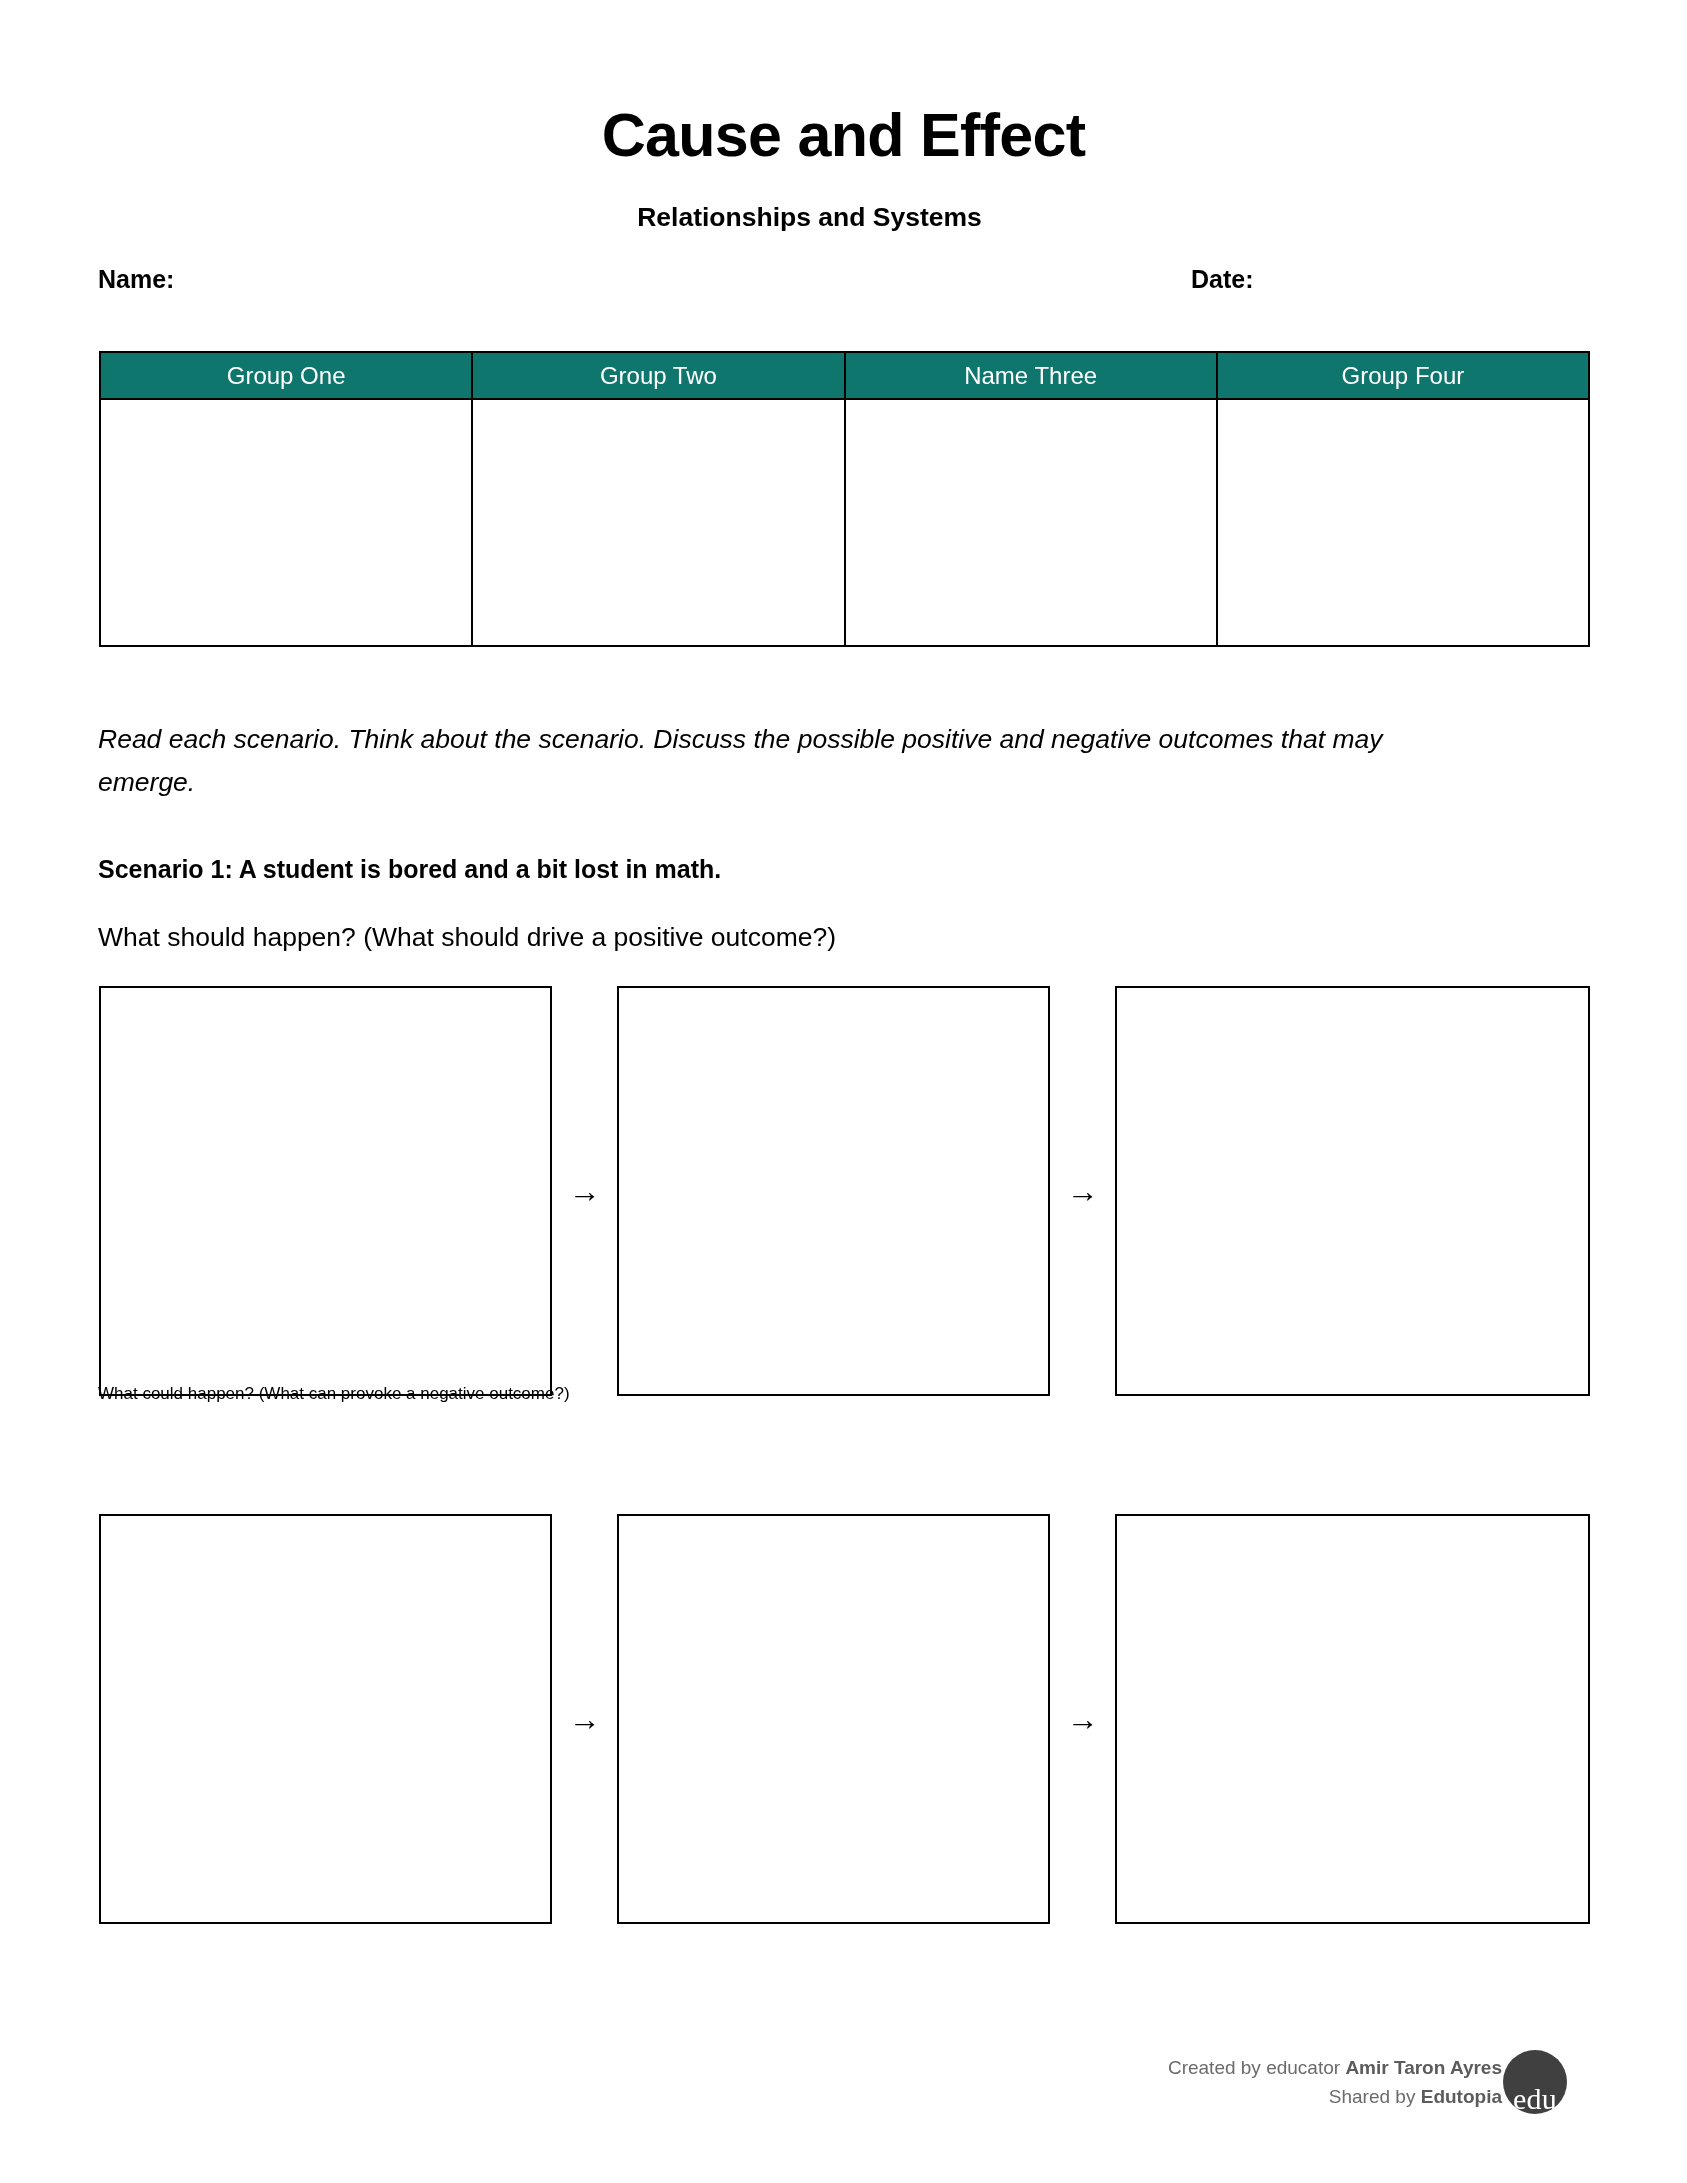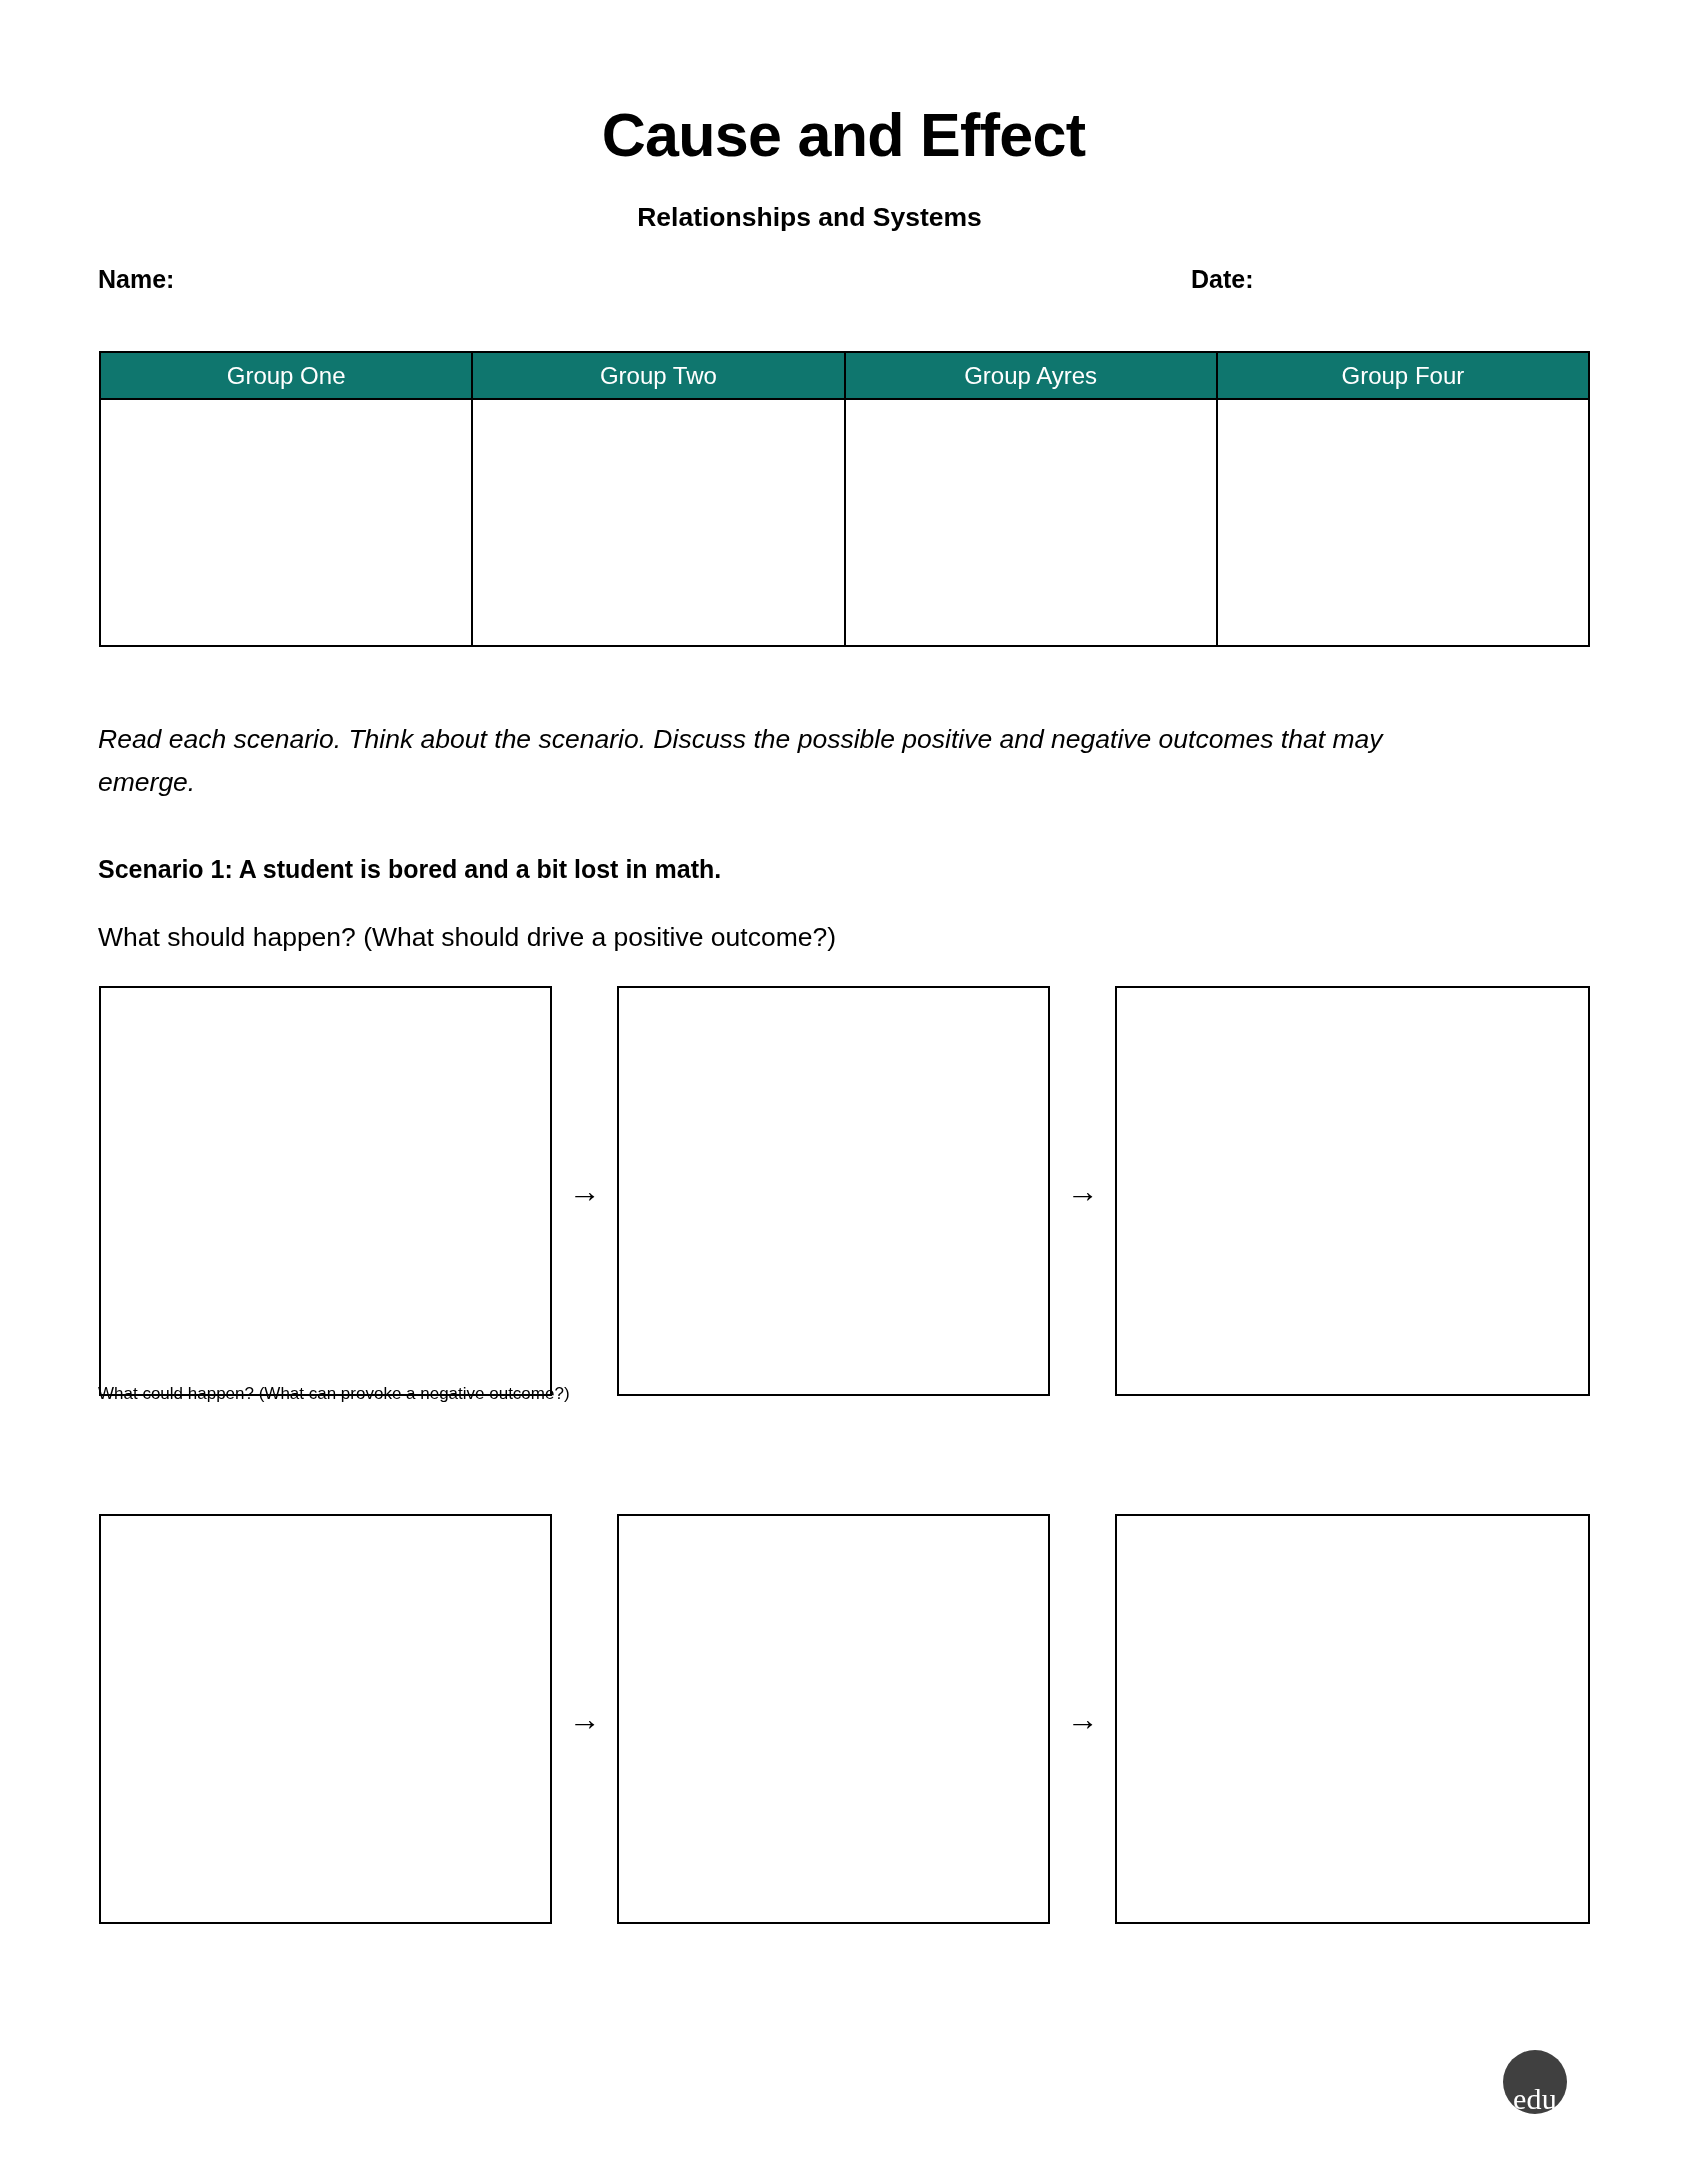--- a/index.html
+++ b/index.html
@@ -201,21 +201,21 @@
   <div class="subtitle">Relationships and Systems</div>
 
   <div class="name-label">Name:</div>
   <div class="date-label">Date:</div>
 
   <table class="group-table">
     <thead>
       <tr>
         <th>Group One</th>
         <th>Group Two</th>
-        <th>Group Ayres</th>
+        <th>Name Three</th>
         <th>Group Four</th>
       </tr>
     </thead>
     <tbody>
       <tr>
         <td></td>
         <td></td>
         <td></td>
         <td></td>
       </tr>
@@ -240,19 +240,23 @@
 
   <div class="flow-row negative">
     <div class="flow-box b1"></div>
     <div class="flow-arrow">→</div>
     <div class="flow-box b2"></div>
     <div class="flow-arrow">→</div>
     <div class="flow-box b3"></div>
   </div>
 
   <div class="footer">
+    <div class="footer-text">
+      <div><span>Created by educator </span><b>Amir Taron Ayres</b></div>
+      <div><span>Shared by </span><b>Edutopia</b></div>
+    </div>
     <div class="edu-logo">
       <span>edu</span>
     </div>
   </div>
 
 </div>
 
 
 </body></html>

